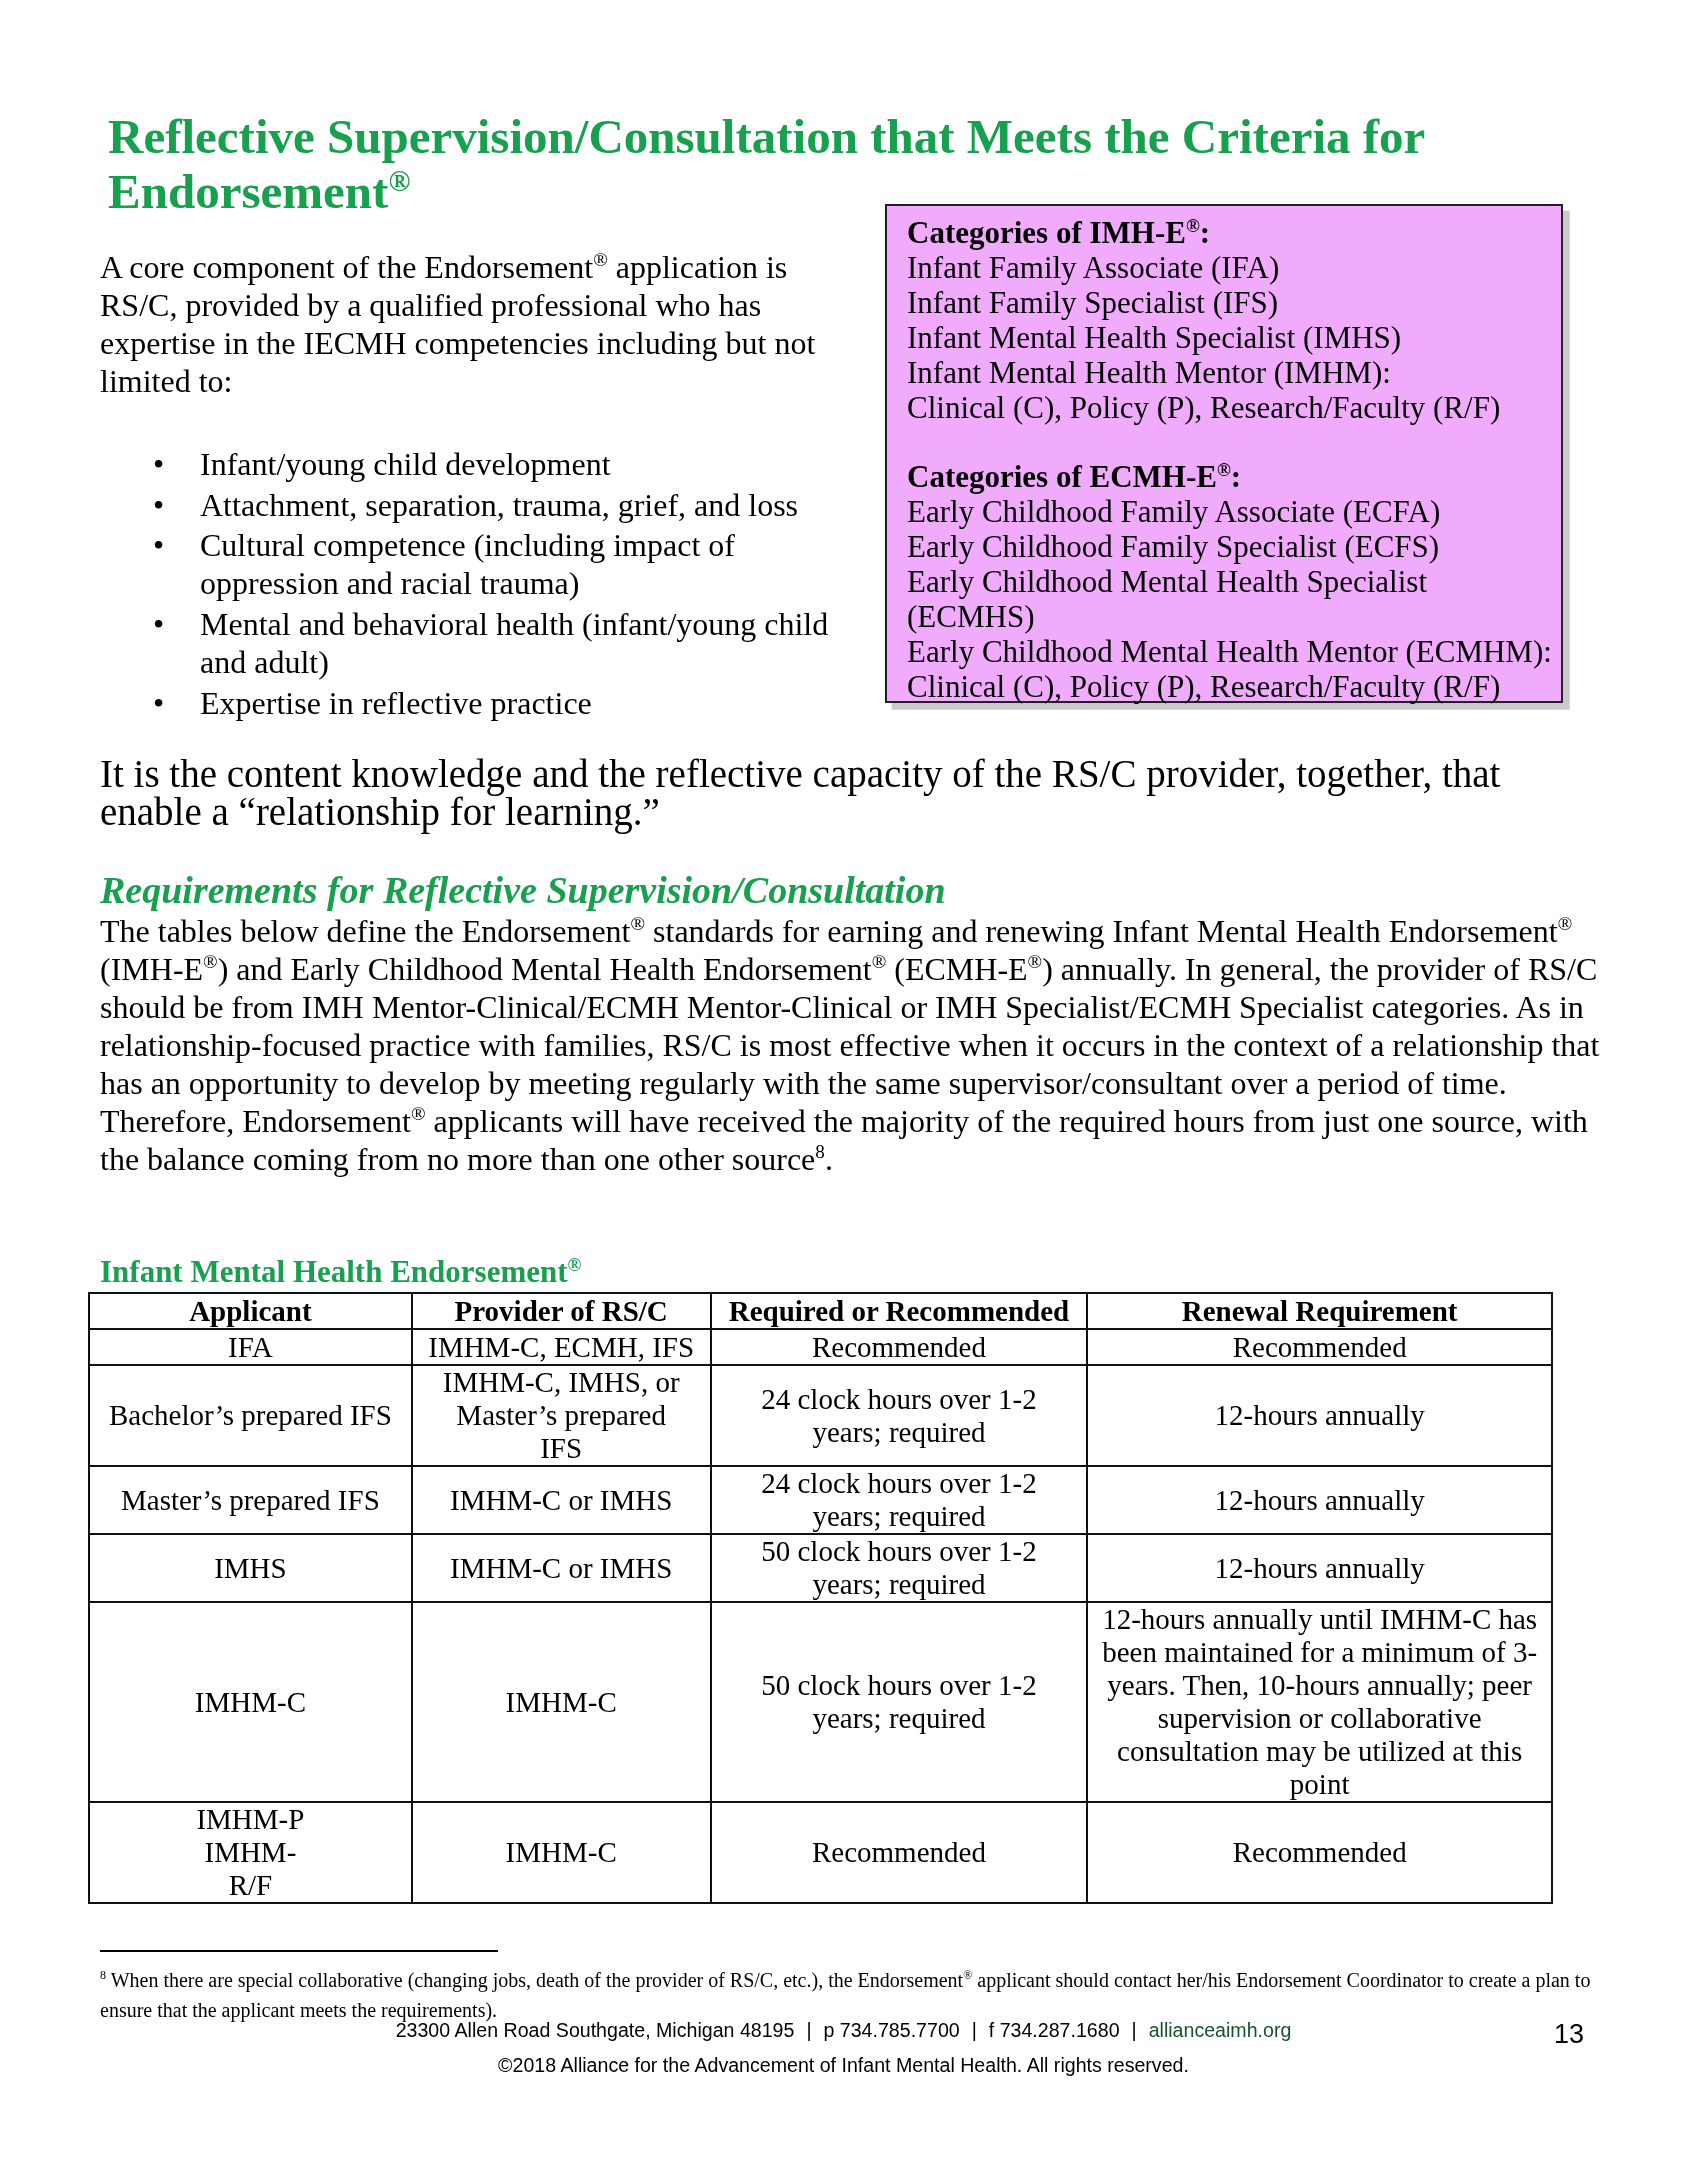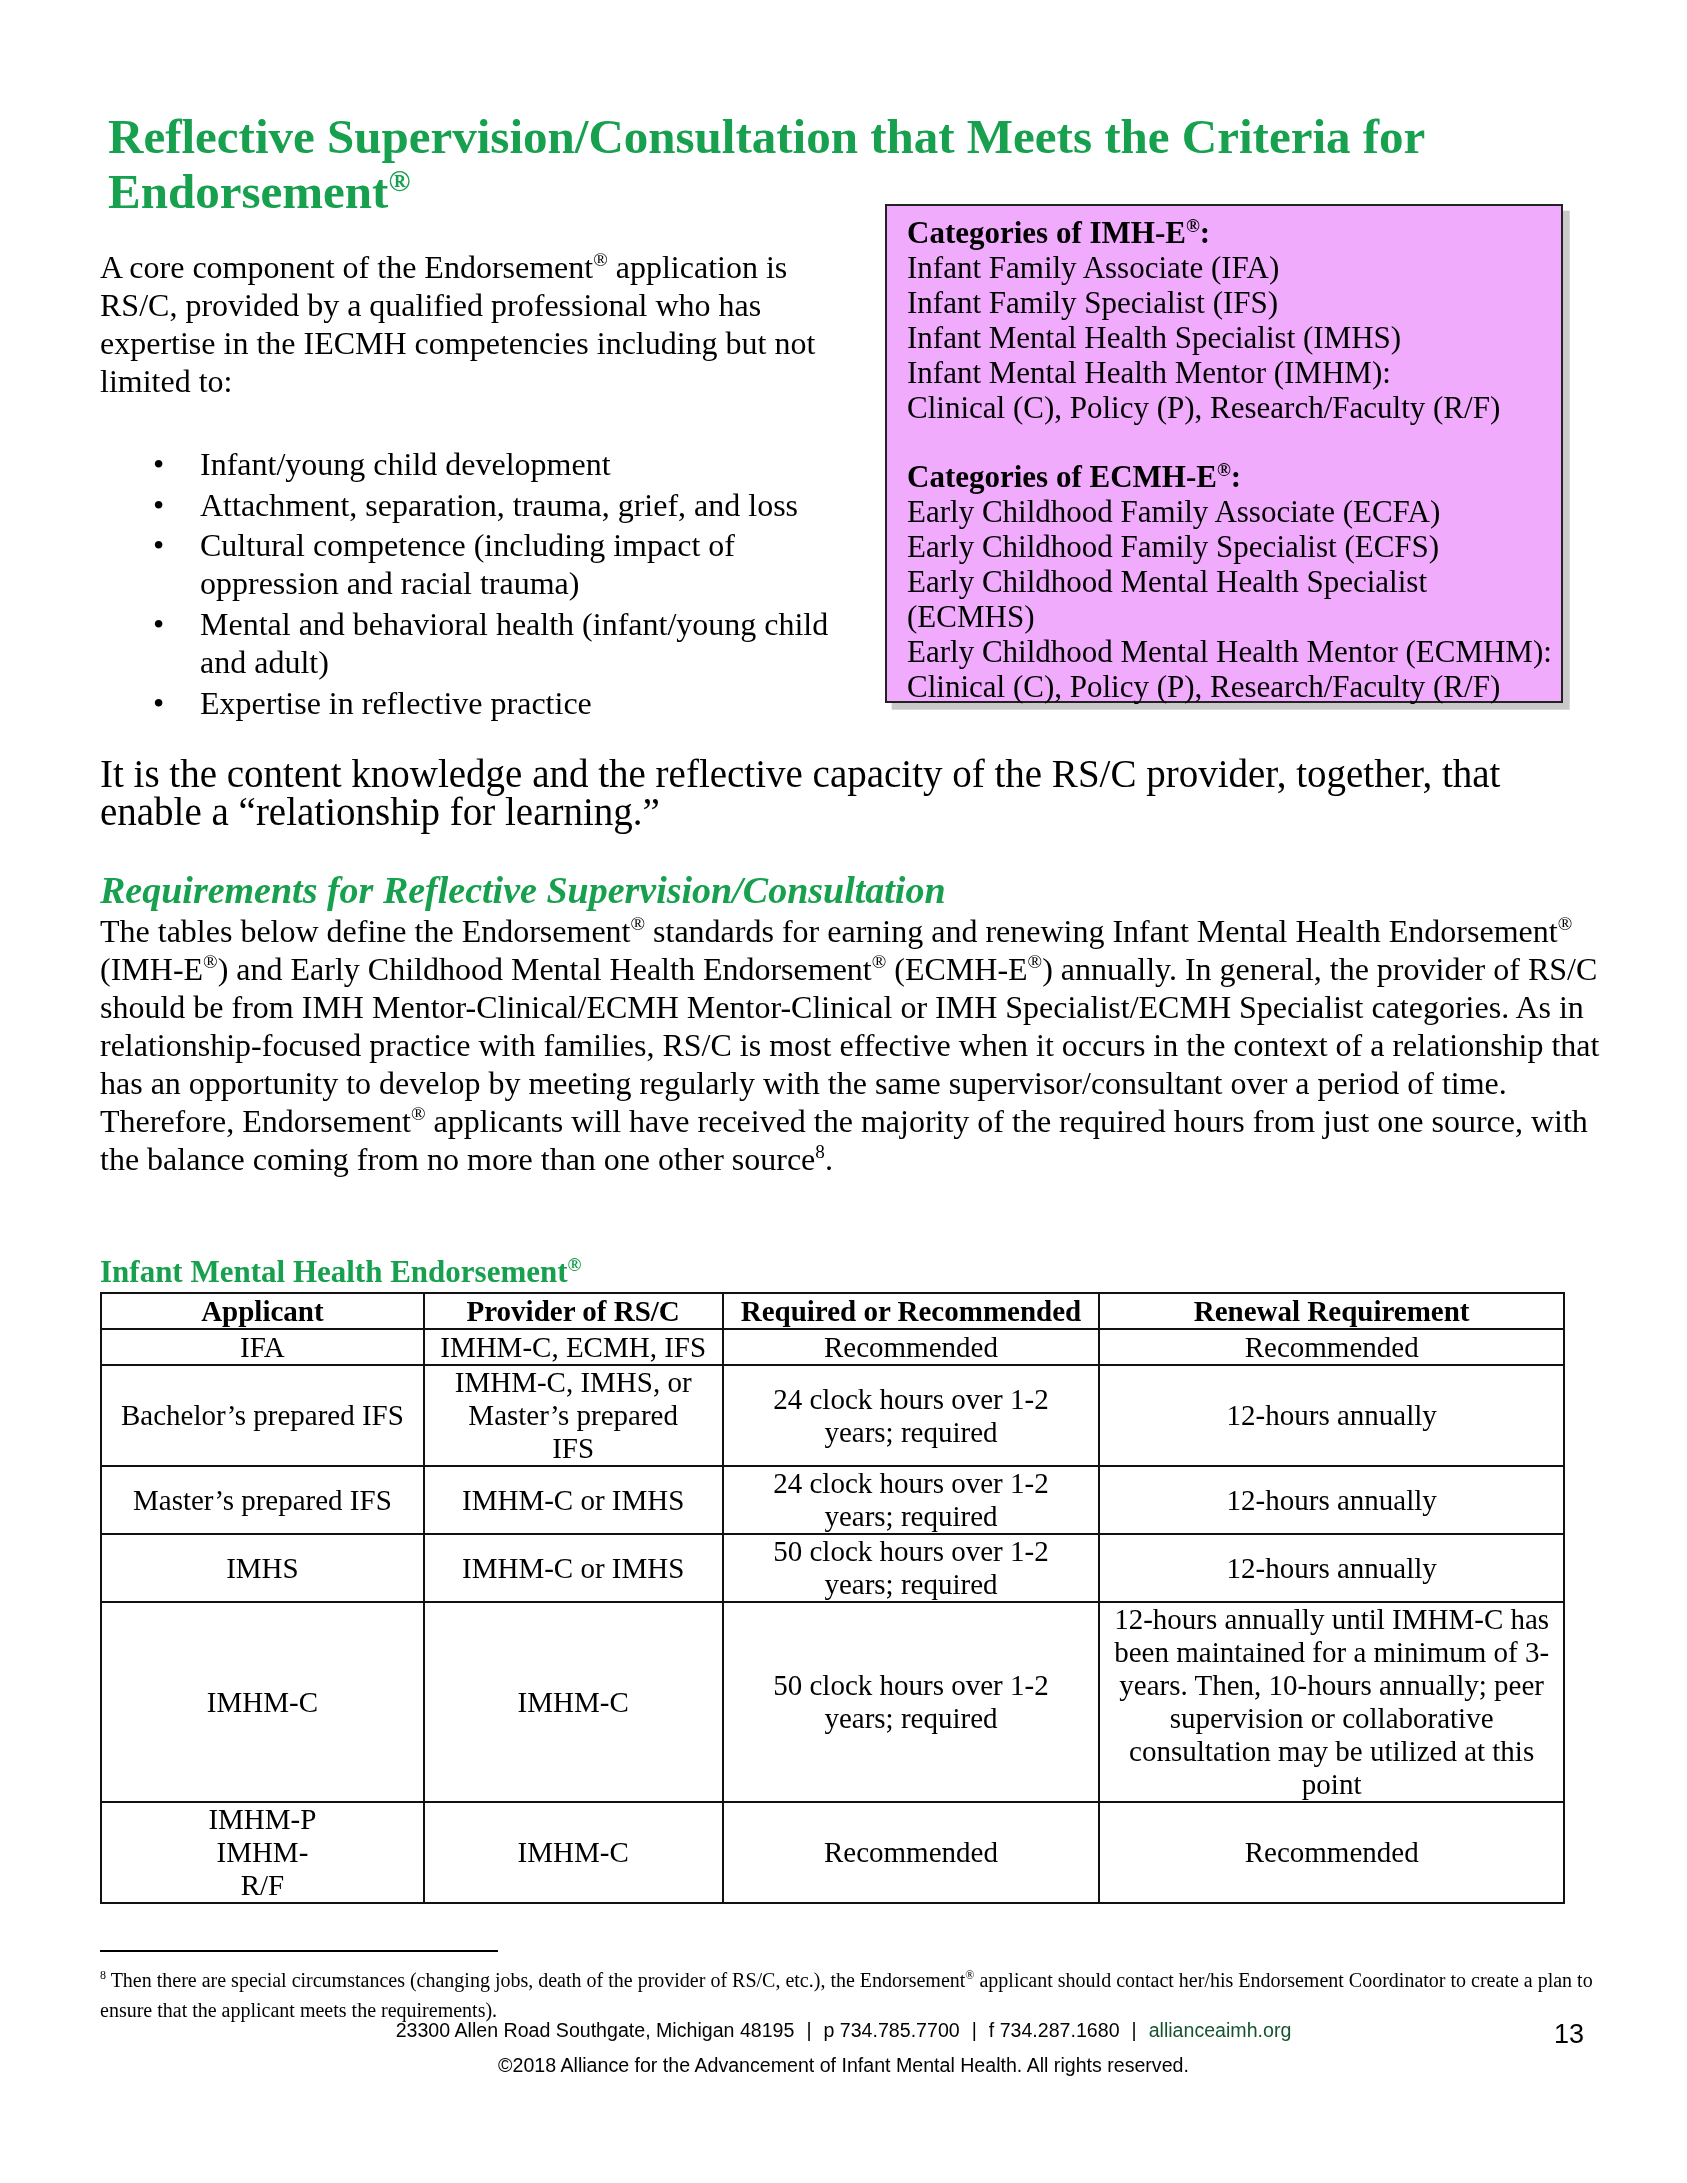--- a/index.html
+++ b/index.html
@@ -31,21 +31,21 @@
 
   .req-heading { position: absolute; left: 100px; top: 869px; margin: 0;
     font-size: 38px; font-weight: bold; font-style: italic; line-height: 43px; }
 
   .para2 { position: absolute; left: 100px; top: 912px; width: 1512px;
     font-size: 32px; line-height: 38px; margin: 0; }
 
   .tbl-title { position: absolute; left: 100px; top: 1254px; margin: 0;
     font-size: 31px; font-weight: bold; line-height: 35px; }
 
-  table.req { position: absolute; left: 100px; top: 1292px; width: 1465px;
+  table.req { position: absolute; left: 88px; top: 1292px; width: 1465px;
     border-collapse: collapse; font-size: 29px; line-height: 33px; }
   table.req th, table.req td { border: 2px solid #111; text-align: center;
     vertical-align: middle; padding: 0 5.4px; }
   table.req th { font-weight: bold; height: 34px; }
   table.req th:nth-child(1) { width: 310px; }
   table.req th:nth-child(2) { width: 286px; }
   table.req th:nth-child(3) { width: 364px; }
   table.req tr.r-ifa td { height: 34px; }
   table.req tr.r-2 td { height: 63px; }
   table.req tr.r-6 td { height: 197px; }
@@ -156,21 +156,21 @@
       <td style="padding:0 94px;">IMHM-P IMHM-R/F</td>
       <td>IMHM-C</td>
       <td>Recommended</td>
       <td>Recommended</td>
     </tr>
   </tbody>
 </table>
 
 <div class="fn-rule"></div>
 <p class="footnote">
-  <sup>8</sup><span> Then there are special circumstances (changing jobs, death of the provider of RS/C, etc.), the Endorsement</span><sup>®</sup><span> applicant should contact her/his Endorsement Coordinator to create a plan to ensure that the applicant meets the requirements).</span>
+  <sup>8</sup><span> When there are special collaborative (changing jobs, death of the provider of RS/C, etc.), the Endorsement</span><sup>®</sup><span> applicant should contact her/his Endorsement Coordinator to create a plan to ensure that the applicant meets the requirements).</span>
 </p>
 
 <div class="footer-addr">
   <span>23300 Allen Road Southgate, Michigan 48195</span><span class="sep">|</span><span>p 734.785.7700</span><span class="sep">|</span><span>f 734.287.1680</span><span class="sep">|</span><span class="site">allianceaimh.org</span>
 </div>
 <div class="footer-copy">©2018 Alliance for the Advancement of Infant Mental Health.  All rights reserved.</div>
 <div class="page-num">13</div>
 
 
 </body></html>

